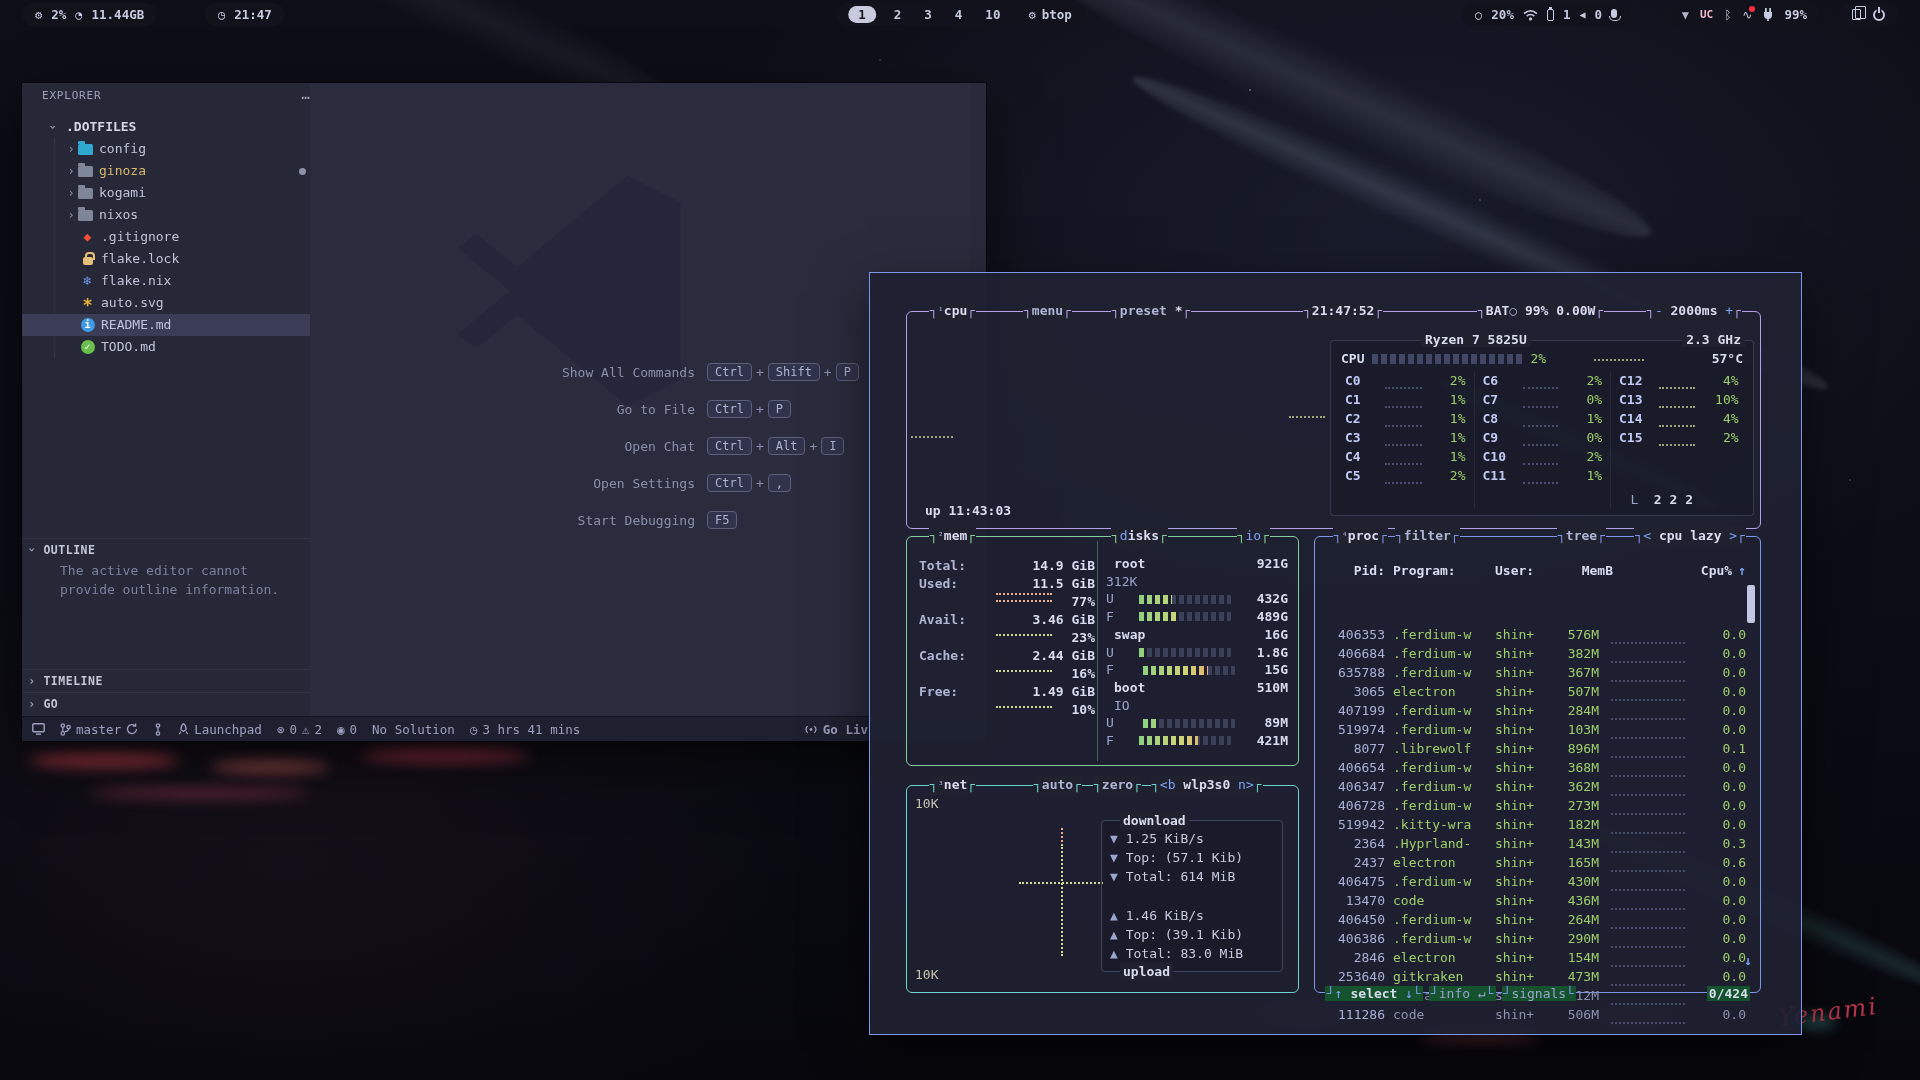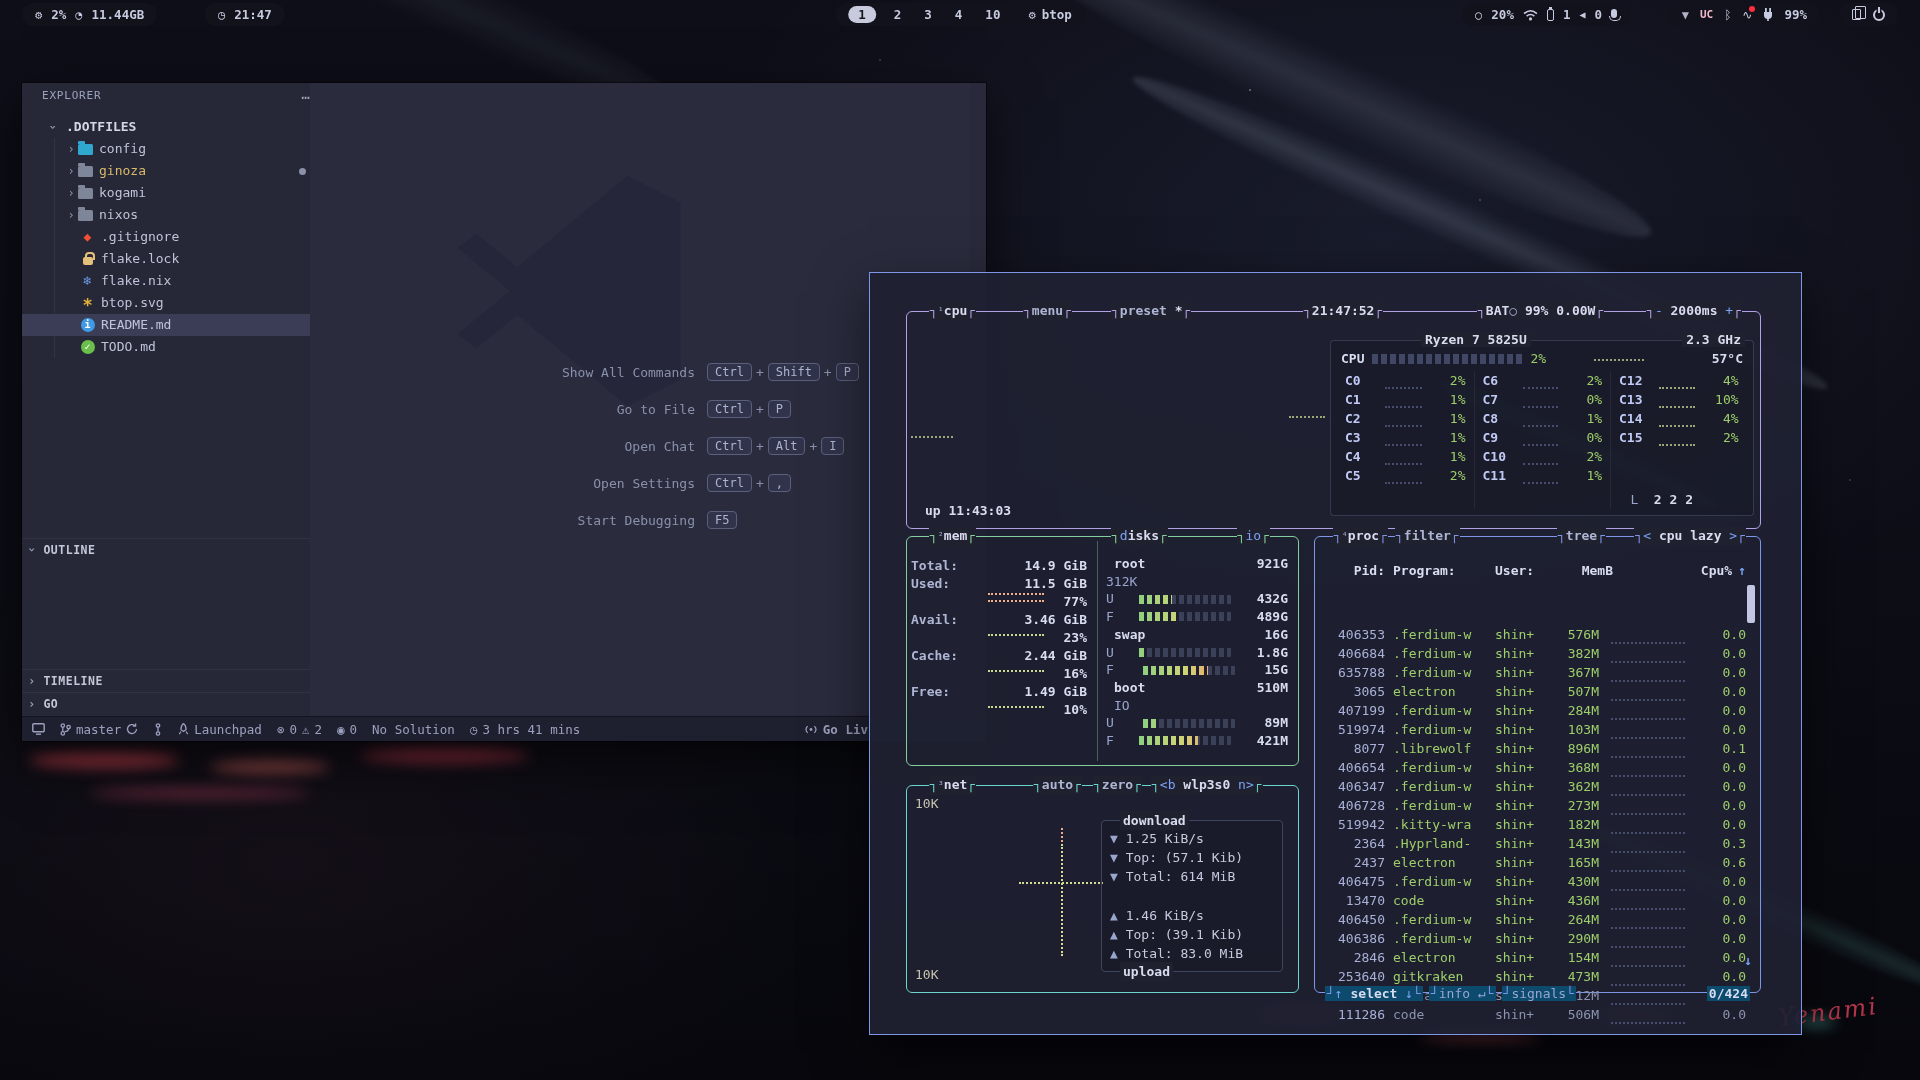--- a/index.html
+++ b/index.html
@@ -172,21 +172,21 @@
       background:repeating-linear-gradient(90deg,#414866 0 6px,transparent 6px 9px); }
   .cpurow { position:absolute; left:10px; top:10px; right:10px; display:flex; align-items:center; gap:8px; }
   .cols { position:absolute; left:6px; top:30px; right:6px; bottom:6px; display:flex; }
   .ccol { width:33.3%; padding:0 8px; }
   .ccol + .ccol { border-left:1px solid rgba(255,255,255,.06); }
   .corerow { display:flex; align-items:center; height:19px; gap:6px; }
   .corerow .nm { font-weight:bold; color:#c0caf5; width:34px; }
   .corerow .dots { flex:1; margin-top:8px; }
   .corerow .pc { width:38px; text-align:right; }
   .deco-dots { position:absolute; border-bottom:2px dotted #9aa578; height:4px; }
-  .memcol { position:absolute; left:4px; top:20px; width:176px; line-height:18px; }
+  .memcol { position:absolute; left:12px; top:20px; width:176px; line-height:18px; }
   .memline { display:flex; justify-content:space-between; }
   .pctline { display:flex; justify-content:flex-end; gap:20px; }
   .mdots { display:inline-block; width:56px; height:7px; border-bottom:2px dotted #c9d98f; }
   .md-used { border-bottom-color:#f0b08c; border-top:2px dotted #f0b08c; height:9px; }
   .disks-area { position:absolute; left:190px; top:4px; right:6px; bottom:4px;
       border-left:1px solid rgba(130,207,155,.4); padding:14px 4px 0 8px; line-height:17.7px; }
   .dline { display:flex; align-items:center; justify-content:space-between; }
   .bar { position:relative; width:92px; height:9px; border-radius:1px; margin:0 6px;
       background:repeating-linear-gradient(90deg,#3b4159 0 5px,transparent 5px 8px); flex:none; }
   .bfill { position:absolute; left:0; top:0; bottom:0;
@@ -209,21 +209,21 @@
   .prow .c-user { width:56px; color:#9ece6a; }
   .prow .c-mem { width:48px; text-align:right; color:#9ece6a; }
   .prow .c-dots { width:74px; margin:10px 6px 0 12px; display:inline-block;
       border-bottom:2px dotted #474e6d; height:8px; }
   .prow .c-cpu { flex:1; text-align:right; color:#9ece6a; }
   .prow.dim .c-prog, .prow.dim .c-user, .prow.dim .c-mem, .prow.dim .c-cpu { color:#8b93ae; }
   .scrollthumb { position:absolute; right:5px; top:48px; width:8px; height:38px;
       background:#c3c6e0; border-radius:2px; }
   .pfoot { position:absolute; bottom:-9px; left:10px; right:10px; display:flex; align-items:center;
       white-space:nowrap; }
-  .pfoot .seg { background:#0c4a6e; padding:0 2px; }
+  .pfoot .seg { background:#14532d; padding:0 2px; }
   .pfoot .fill { flex:1; }
 </style>
 </head>
 <body>
 
 <div class="wallpaper">
   <div class="streak s1"></div>
   <div class="streak s2"></div>
   <div class="streak s3"></div>
   <div class="streak s4"></div>
@@ -355,40 +355,41 @@
             <span class="lockico"></span>
           </span>
         <span class="fname">flake.lock</span>
       </div>
       <div class="trow file-child">
         <span class="ico nix-ico">❄</span>
         <span class="fname">flake.nix</span>
       </div>
       <div class="trow file-child">
         <span class="ico svg-ico">*</span>
-        <span class="fname">btop.svg</span>
+        <span class="fname">auto.svg</span>
       </div>
       <div class="trow file-child sel">
         <span class="ico">
             <span class="circ c-info">i</span>
           </span>
         <span class="fname">README.md</span>
       </div>
       <div class="trow file-child">
         <span class="ico">
             <span class="circ c-check">✓</span>
           </span>
         <span class="fname">TODO.md</span>
       </div>
     </div>
 
     <div class="sect" style="top:455px;">
       <span class="chev"><span class="chev-open">›</span></span>
       <span>OUTLINE</span>
     </div>
+    <div class="outline-msg">The active editor cannot provide outline information.</div>
     <div class="sect" style="top:586px;">
       <span class="chev">›</span>
       <span>TIMELINE</span>
     </div>
     <div class="sect" style="top:609px;">
       <span class="chev">›</span>
       <span>GO</span>
     </div>
   </div>
 

